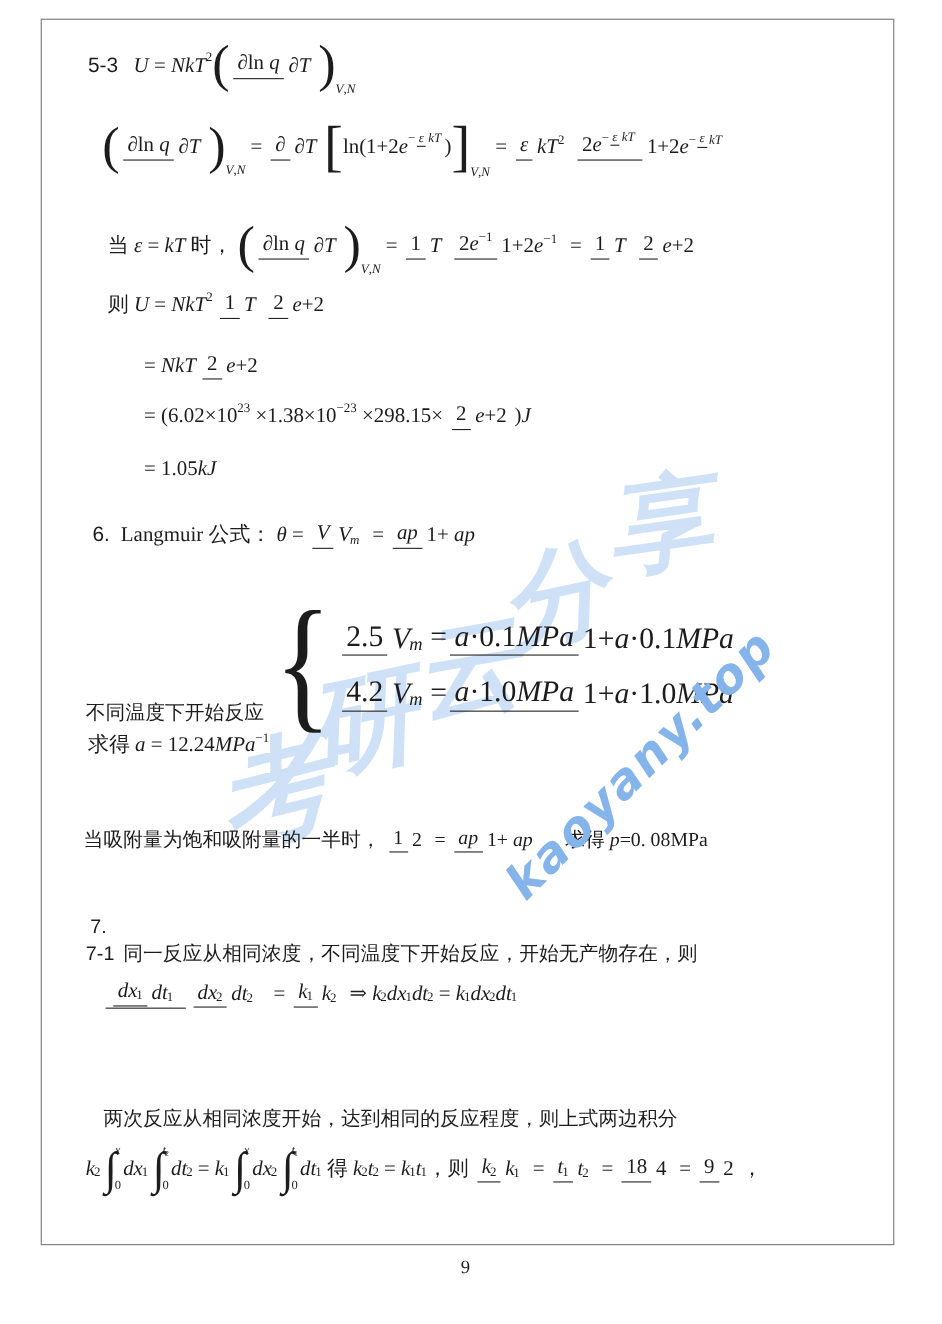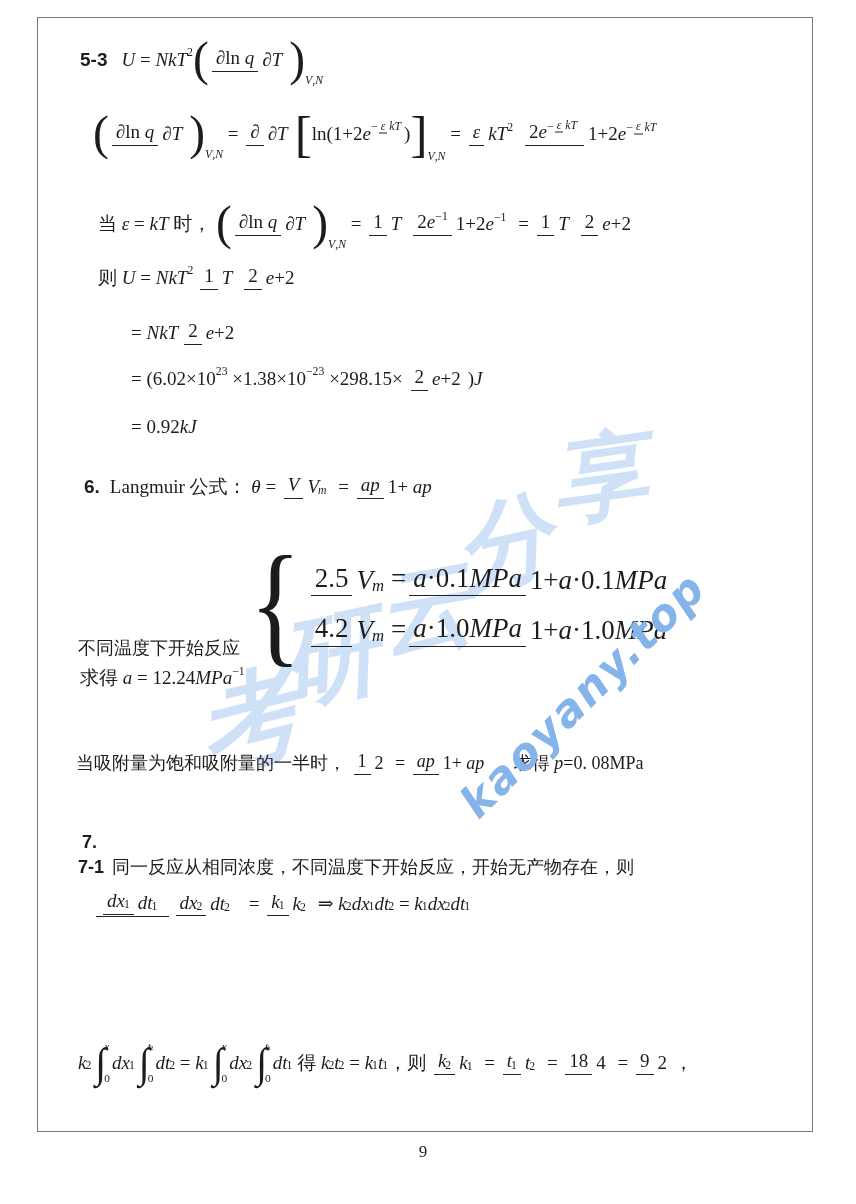--- a/index.html
+++ b/index.html
@@ -11,21 +11,21 @@
   .wm-ch{position:absolute;font-family:"DejaVu Serif",serif;font-style:italic;font-weight:bold;
          line-height:1;user-select:none;}
   #content{position:absolute;inset:0;z-index:1;}
   #wm-url-layer{position:absolute;inset:0;z-index:2;pointer-events:none;}
   .wm-url{position:absolute;font-family:"DejaVu Sans","Liberation Sans",sans-serif;
           font-style:italic;font-weight:bold;letter-spacing:2px;line-height:1;
           transform-origin:left center;user-select:none;}
   .fline{position:absolute;display:flex;align-items:center;white-space:pre;line-height:1.25;}
   .tk-r{font-style:normal;}
   .tk-i{font-style:italic;}
-  .tk-b{font-family:"Liberation Sans","DejaVu Sans",sans-serif;font-weight:700;}
+  .tk-b{font-family:"Liberation Sans","DejaVu Sans",sans-serif;font-weight:400;}
   .tk-sp{display:inline-block;}
   .tk-sup{display:inline-flex;align-items:center;font-size:.62em;transform:translateY(-.55em);}
   .tk-sub{display:inline-flex;align-items:center;font-size:.62em;transform:translateY(.35em);margin-left:-1px;}
   .tk-frac{display:inline-flex;flex-direction:row;align-items:center;margin:0 3px;line-height:1.2;}
   .tk-num{display:inline-flex;align-items:center;justify-content:center;border-bottom:1.3px solid #222;padding:0 4px 1px;}
   .tk-den{display:inline-flex;align-items:center;justify-content:center;padding:1px 4px 0;}
   .tk-fracS{font-size:1em;margin:0 1px;line-height:1.05;}
   .tk-fracS .tk-num{padding:0 2px 0;border-bottom:1px solid #222;}
   .tk-fracS .tk-den{padding:0 2px 0;}
   .tk-fence{display:inline-flex;align-items:center;}
@@ -55,28 +55,29 @@
       <span class="wm-ch" style="left: 552px; top: 430px; font-size: 94px; transform: rotate(-8deg); color: rgb(207, 225, 246);">享</span>
     </div>
   <div class="page-border"></div>
   <div id="content">
       <div class="fline" style="left: 80px; top: 36px; font-size: 19px;"><span class="tk-b">5-3</span><span class="tk-sp" style="width: 14px;"></span><span class="tk-i">U</span><span class="tk-r"> = </span><span class="tk-i">NkT</span><span class="tk-sup"><span class="tk-r">2</span></span><span class="tk-fence"><span class="tk-fg" style="font-size: 2.5em;">(</span><span class="tk-finn"><span class="tk-frac"><span class="tk-num"><span class="tk-r">∂ln </span><span class="tk-i">q</span></span><span class="tk-den"><span class="tk-r">∂</span><span class="tk-i">T</span></span></span></span><span class="tk-fg" style="font-size: 2.5em;">)</span><span class="tk-fsub"><span class="tk-i">V</span><span class="tk-r">,</span><span class="tk-i">N</span></span></span></div>
       <div class="fline" style="left: 93px; top: 108px; font-size: 19px;"><span class="tk-fence"><span class="tk-fg" style="font-size: 2.5em;">(</span><span class="tk-finn"><span class="tk-frac"><span class="tk-num"><span class="tk-r">∂ln </span><span class="tk-i">q</span></span><span class="tk-den"><span class="tk-r">∂</span><span class="tk-i">T</span></span></span></span><span class="tk-fg" style="font-size: 2.5em;">)</span><span class="tk-fsub"><span class="tk-i">V</span><span class="tk-r">,</span><span class="tk-i">N</span></span></span><span class="tk-r"> = </span><span class="tk-frac"><span class="tk-num"><span class="tk-r">∂</span></span><span class="tk-den"><span class="tk-r">∂</span><span class="tk-i">T</span></span></span><span class="tk-fence"><span class="tk-fg" style="font-size: 2.7em;">[</span><span class="tk-finn"><span class="tk-r">ln(1+2</span><span class="tk-i">e</span><span class="tk-sup"><span class="tk-r">−</span><span class="tk-frac tk-fracS"><span class="tk-num"><span class="tk-i">ε</span></span><span class="tk-den"><span class="tk-i">kT</span></span></span></span><span class="tk-r">)</span></span><span class="tk-fg" style="font-size: 2.7em;">]</span><span class="tk-fsub"><span class="tk-i">V</span><span class="tk-r">,</span><span class="tk-i">N</span></span></span><span class="tk-r"> = </span><span class="tk-frac"><span class="tk-num"><span class="tk-i">ε</span></span><span class="tk-den"><span class="tk-i">kT</span><span class="tk-sup"><span class="tk-r">2</span></span></span></span><span class="tk-sp" style="width: 2px;"></span><span class="tk-frac"><span class="tk-num"><span class="tk-r">2</span><span class="tk-i">e</span><span class="tk-sup"><span class="tk-r">−</span><span class="tk-frac tk-fracS"><span class="tk-num"><span class="tk-i">ε</span></span><span class="tk-den"><span class="tk-i">kT</span></span></span></span></span><span class="tk-den"><span class="tk-r">1+2</span><span class="tk-i">e</span><span class="tk-sup"><span class="tk-r">−</span><span class="tk-frac tk-fracS"><span class="tk-num"><span class="tk-i">ε</span></span><span class="tk-den"><span class="tk-i">kT</span></span></span></span></span></span></div>
       <div class="fline" style="left: 98px; top: 200px; font-size: 19px;"><span class="tk-r">当 </span><span class="tk-i">ε</span><span class="tk-r"> = </span><span class="tk-i">kT</span><span class="tk-r"> 时， </span><span class="tk-fence"><span class="tk-fg" style="font-size: 2.5em;">(</span><span class="tk-finn"><span class="tk-frac"><span class="tk-num"><span class="tk-r">∂ln </span><span class="tk-i">q</span></span><span class="tk-den"><span class="tk-r">∂</span><span class="tk-i">T</span></span></span></span><span class="tk-fg" style="font-size: 2.5em;">)</span><span class="tk-fsub"><span class="tk-i">V</span><span class="tk-r">,</span><span class="tk-i">N</span></span></span><span class="tk-r"> = </span><span class="tk-frac"><span class="tk-num"><span class="tk-r">1</span></span><span class="tk-den"><span class="tk-i">T</span></span></span><span class="tk-sp" style="width: 2px;"></span><span class="tk-frac"><span class="tk-num"><span class="tk-r">2</span><span class="tk-i">e</span><span class="tk-sup"><span class="tk-r">−1</span></span></span><span class="tk-den"><span class="tk-r">1+2</span><span class="tk-i">e</span><span class="tk-sup"><span class="tk-r">−1</span></span></span></span><span class="tk-r"> = </span><span class="tk-frac"><span class="tk-num"><span class="tk-r">1</span></span><span class="tk-den"><span class="tk-i">T</span></span></span><span class="tk-sp" style="width: 2px;"></span><span class="tk-frac"><span class="tk-num"><span class="tk-r">2</span></span><span class="tk-den"><span class="tk-i">e</span><span class="tk-r">+2</span></span></span></div>
       <div class="fline" style="left: 98px; top: 265px; font-size: 19px;"><span class="tk-r">则 </span><span class="tk-i">U</span><span class="tk-r"> = </span><span class="tk-i">NkT</span><span class="tk-sup"><span class="tk-r">2</span></span><span class="tk-sp" style="width: 4px;"></span><span class="tk-frac"><span class="tk-num"><span class="tk-r">1</span></span><span class="tk-den"><span class="tk-i">T</span></span></span><span class="tk-sp" style="width: 2px;"></span><span class="tk-frac"><span class="tk-num"><span class="tk-r">2</span></span><span class="tk-den"><span class="tk-i">e</span><span class="tk-r">+2</span></span></span></div>
       <div class="fline" style="left: 131px; top: 320px; font-size: 19px;"><span class="tk-r">= </span><span class="tk-i">NkT</span><span class="tk-sp" style="width: 3px;"></span><span class="tk-frac"><span class="tk-num"><span class="tk-r">2</span></span><span class="tk-den"><span class="tk-i">e</span><span class="tk-r">+2</span></span></span></div>
       <div class="fline" style="left: 131px; top: 366px; font-size: 19px;"><span class="tk-r">= (6.02×10</span><span class="tk-sup"><span class="tk-r">23</span></span><span class="tk-r"> ×1.38×10</span><span class="tk-sup"><span class="tk-r">−23</span></span><span class="tk-r"> ×298.15× </span><span class="tk-frac"><span class="tk-num"><span class="tk-r">2</span></span><span class="tk-den"><span class="tk-i">e</span><span class="tk-r">+2</span></span></span><span class="tk-r">)</span><span class="tk-i">J</span></div>
-      <div class="fline" style="left: 131px; top: 415px; font-size: 19px;"><span class="tk-r">= 0.92</span><span class="tk-i">kJ</span></div>
+      <div class="fline" style="left: 131px; top: 415px; font-size: 19px;"><span class="tk-r">= 1.05</span><span class="tk-i">kJ</span></div>
       <div class="fline" style="left: 84px; top: 474px; font-size: 19px;"><span class="tk-b">6.</span><span class="tk-sp" style="width: 10px;"></span><span class="tk-r">Langmuir 公式： </span><span class="tk-i">θ</span><span class="tk-r"> = </span><span class="tk-frac"><span class="tk-num"><span class="tk-i">V</span></span><span class="tk-den"><span class="tk-i">V</span><span class="tk-sub"><span class="tk-i">m</span></span></span></span><span class="tk-r"> = </span><span class="tk-frac"><span class="tk-num"><span class="tk-i">ap</span></span><span class="tk-den"><span class="tk-r">1+ </span><span class="tk-i">ap</span></span></span></div>
       <div class="fline" style="left: 78px; top: 637px; font-size: 18px;"><span class="tk-r">不同温度下开始反应</span></div>
       <div class="fline" style="left: 243px; top: 537px; font-size: 19px;"><span class="tk-sz" style="font-size: 1.42em;"><span class="tk-fence"><span class="tk-fg" style="font-size: 5em; transform: scaleX(0.8);">{</span><span class="tk-finn"><span class="tk-col" style="row-gap: 16px;"><span class="tk-row"><span class="tk-frac"><span class="tk-num"><span class="tk-r">2.5</span></span><span class="tk-den"><span class="tk-i">V</span><span class="tk-sub"><span class="tk-i">m</span></span></span></span><span class="tk-r">=</span><span class="tk-frac"><span class="tk-num"><span class="tk-i">a</span><span class="tk-r">·0.1</span><span class="tk-i">MPa</span></span><span class="tk-den"><span class="tk-r">1+</span><span class="tk-i">a</span><span class="tk-r">·0.1</span><span class="tk-i">MPa</span></span></span></span><span class="tk-row"><span class="tk-frac"><span class="tk-num"><span class="tk-r">4.2</span></span><span class="tk-den"><span class="tk-i">V</span><span class="tk-sub"><span class="tk-i">m</span></span></span></span><span class="tk-r">=</span><span class="tk-frac"><span class="tk-num"><span class="tk-i">a</span><span class="tk-r">·1.0</span><span class="tk-i">MPa</span></span><span class="tk-den"><span class="tk-r">1+</span><span class="tk-i">a</span><span class="tk-r">·1.0</span><span class="tk-i">MPa</span></span></span></span></span></span></span></span></div>
       <div class="fline" style="left: 80px; top: 666px; font-size: 19px;"><span class="tk-r">求得 </span><span class="tk-i">a</span><span class="tk-r"> = 12.24</span><span class="tk-i">MPa</span><span class="tk-sup"><span class="tk-r">−1</span></span></div>
       <div class="fline" style="left: 76px; top: 751px; font-size: 18px;"><span class="tk-r">当吸附量为饱和吸附量的一半时， </span><span class="tk-frac"><span class="tk-num"><span class="tk-r">1</span></span><span class="tk-den"><span class="tk-r">2</span></span></span><span class="tk-r"> = </span><span class="tk-frac"><span class="tk-num"><span class="tk-i">ap</span></span><span class="tk-den"><span class="tk-r">1+ </span><span class="tk-i">ap</span></span></span><span class="tk-r">， 求得 </span><span class="tk-i">p</span><span class="tk-r">=0. 08MPa</span></div>
       <div class="fline" style="left: 82px; top: 831px; font-size: 18px;"><span class="tk-b">7.</span></div>
       <div class="fline" style="left: 78px; top: 856px; font-size: 18px;"><span class="tk-b">7-1</span><span class="tk-sp" style="width: 8px;"></span><span class="tk-r">同一反应从相同浓度，不同温度下开始反应，开始无产物存在，则</span></div>
       <div class="fline" style="left: 93px; top: 890px; font-size: 19px;"><span class="tk-frac"><span class="tk-num"><span class="tk-frac"><span class="tk-num"><span class="tk-i">dx</span><span class="tk-sub"><span class="tk-r">1</span></span></span><span class="tk-den"><span class="tk-i">dt</span><span class="tk-sub"><span class="tk-r">1</span></span></span></span></span><span class="tk-den"><span class="tk-frac"><span class="tk-num"><span class="tk-i">dx</span><span class="tk-sub"><span class="tk-r">2</span></span></span><span class="tk-den"><span class="tk-i">dt</span><span class="tk-sub"><span class="tk-r">2</span></span></span></span></span></span><span class="tk-r"> = </span><span class="tk-frac"><span class="tk-num"><span class="tk-i">k</span><span class="tk-sub"><span class="tk-r">1</span></span></span><span class="tk-den"><span class="tk-i">k</span><span class="tk-sub"><span class="tk-r">2</span></span></span></span><span class="tk-r"> ⇒ </span><span class="tk-i">k</span><span class="tk-sub"><span class="tk-r">2</span></span><span class="tk-i">dx</span><span class="tk-sub"><span class="tk-r">1</span></span><span class="tk-i">dt</span><span class="tk-sub"><span class="tk-r">2</span></span><span class="tk-r"> = </span><span class="tk-i">k</span><span class="tk-sub"><span class="tk-r">1</span></span><span class="tk-i">dx</span><span class="tk-sub"><span class="tk-r">2</span></span><span class="tk-i">dt</span><span class="tk-sub"><span class="tk-r">1</span></span></div>
+      <div class="fline" style="left: 94px; top: 1006px; font-size: 18px;"><span class="tk-r">两次反应从相同浓度开始，达到相同的反应程度，则上式两边积分</span></div>
       <div class="fline" style="left: 78px; top: 1040px; font-size: 19px;"><span class="tk-i">k</span><span class="tk-sub"><span class="tk-r">2</span></span><span class="tk-int"><span class="tk-intg">∫</span><span class="tk-intl"><span class="tk-ilt"><span class="tk-i">x</span></span><span class="tk-ilb"><span class="tk-r">0</span></span></span></span><span class="tk-i">dx</span><span class="tk-sub"><span class="tk-r">1</span></span><span class="tk-int"><span class="tk-intg">∫</span><span class="tk-intl"><span class="tk-ilt"><span class="tk-i">t</span><span class="tk-sub"><span class="tk-r">2</span></span></span><span class="tk-ilb"><span class="tk-r">0</span></span></span></span><span class="tk-i">dt</span><span class="tk-sub"><span class="tk-r">2</span></span><span class="tk-r"> = </span><span class="tk-i">k</span><span class="tk-sub"><span class="tk-r">1</span></span><span class="tk-int"><span class="tk-intg">∫</span><span class="tk-intl"><span class="tk-ilt"><span class="tk-i">x</span></span><span class="tk-ilb"><span class="tk-r">0</span></span></span></span><span class="tk-i">dx</span><span class="tk-sub"><span class="tk-r">2</span></span><span class="tk-int"><span class="tk-intg">∫</span><span class="tk-intl"><span class="tk-ilt"><span class="tk-i">t</span><span class="tk-sub"><span class="tk-r">1</span></span></span><span class="tk-ilb"><span class="tk-r">0</span></span></span></span><span class="tk-i">dt</span><span class="tk-sub"><span class="tk-r">1</span></span><span class="tk-r"> 得 </span><span class="tk-i">k</span><span class="tk-sub"><span class="tk-r">2</span></span><span class="tk-i">t</span><span class="tk-sub"><span class="tk-r">2</span></span><span class="tk-r"> = </span><span class="tk-i">k</span><span class="tk-sub"><span class="tk-r">1</span></span><span class="tk-i">t</span><span class="tk-sub"><span class="tk-r">1</span></span><span class="tk-r">，则 </span><span class="tk-frac"><span class="tk-num"><span class="tk-i">k</span><span class="tk-sub"><span class="tk-r">2</span></span></span><span class="tk-den"><span class="tk-i">k</span><span class="tk-sub"><span class="tk-r">1</span></span></span></span><span class="tk-r"> = </span><span class="tk-frac"><span class="tk-num"><span class="tk-i">t</span><span class="tk-sub"><span class="tk-r">1</span></span></span><span class="tk-den"><span class="tk-i">t</span><span class="tk-sub"><span class="tk-r">2</span></span></span></span><span class="tk-r"> = </span><span class="tk-frac"><span class="tk-num"><span class="tk-r">18</span></span><span class="tk-den"><span class="tk-r">4</span></span></span><span class="tk-r"> = </span><span class="tk-frac"><span class="tk-num"><span class="tk-r">9</span></span><span class="tk-den"><span class="tk-r">2</span></span></span><span class="tk-r">，</span></div>
     </div>
   <div id="wm-url-layer">
     <span class="wm-url" style="left: 468px; top: 788px; font-size: 44px; transform: rotate(-45deg); color: rgb(133, 180, 234);">kaoyany.top</span>
   </div>
   <div class="page-number">9</div>
 </div>
 
 </body></html>

